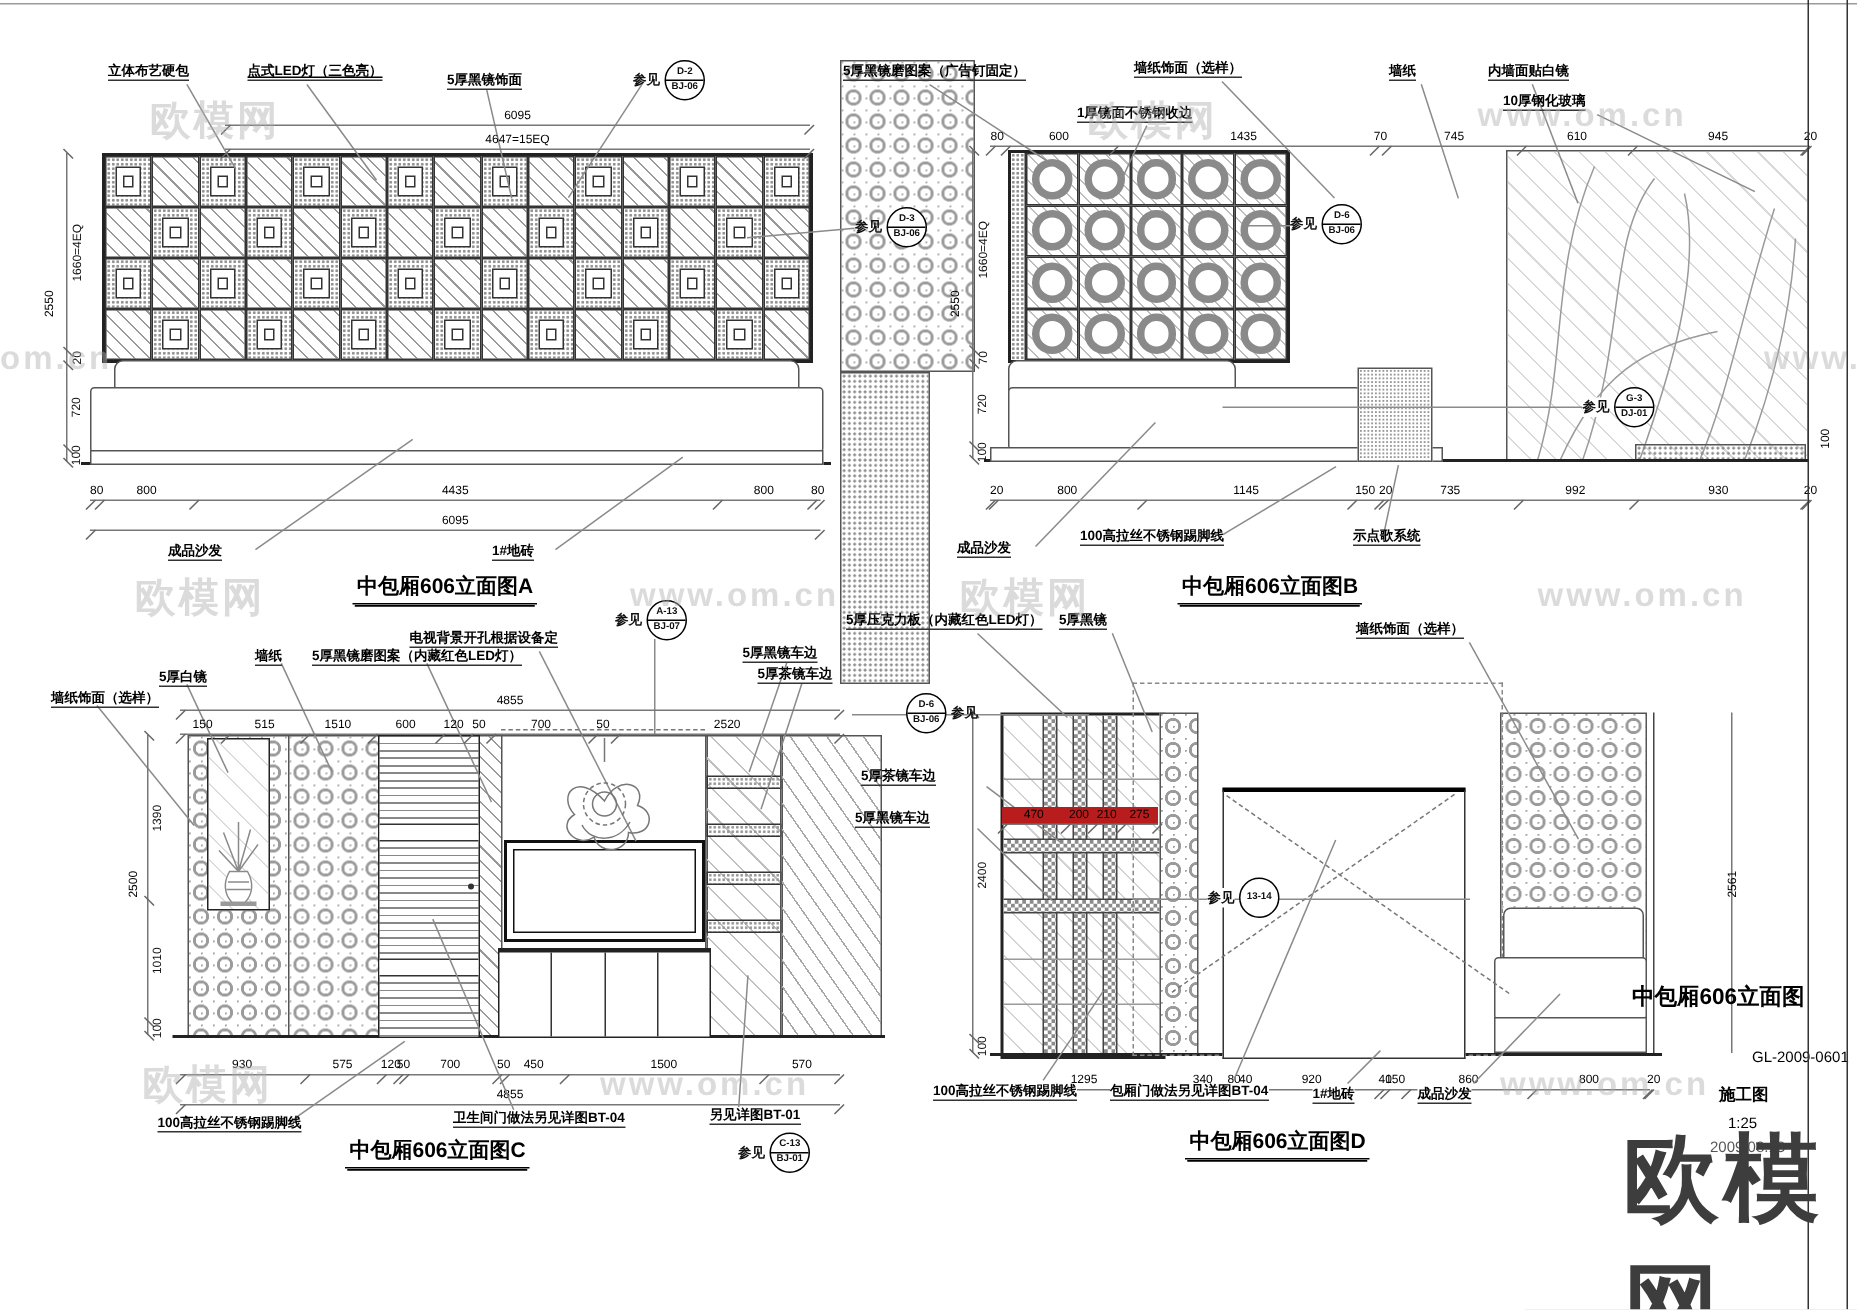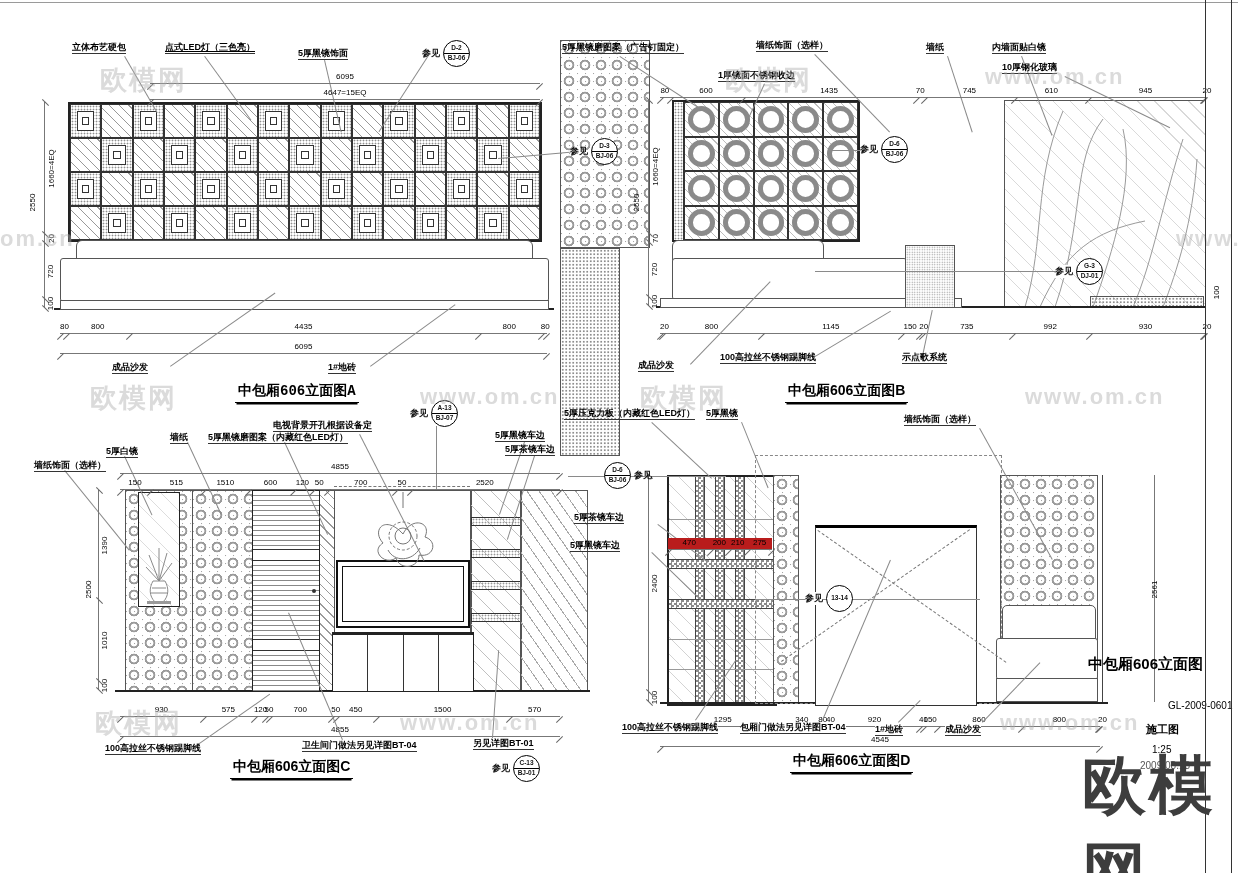--- a/index.html
+++ b/index.html
@@ -231,21 +231,21 @@
     </div>
     <div class="dimrow" style="left:30px;top:302px;width:487px;">
       <span>6095</span>
     </div>
 
     <div class="lbl" style="left:82px;top:322px;">成品沙发</div>
     <div class="lead" style="left:140px;top:326px;width:128px;transform:rotate(-35deg);"></div>
     <div class="lbl" style="left:298px;top:322px;">1#地砖</div>
     <div class="lead" style="left:340px;top:326px;width:105px;transform:rotate(-36deg);"></div>
 
-    <div class="etitle" style="left:205px;top:342px;font-family:Liberation Mono, monospace;">中包厢606立面图A</div>
+    <div class="etitle" style="left:205px;top:342px;">中包厢606立面图A</div>
   </div>
 
   <div class="abs" id="elevB" style="left:560px;top:40px;width:678px;height:372px;">
     <div class="lbl" style="left:2px;top:2px;">5厚黑镜磨图案（广告钉固定）</div>
     <div class="lbl" style="left:158px;top:30px;">1厚镜面不锈钢收边</div>
     <div class="lbl" style="left:196px;top:0;">墙纸饰面（选样）</div>
     <div class="lbl" style="left:366px;top:2px;">墙纸</div>
     <div class="lbl" style="left:432px;top:2px;">内墙面贴白镜</div>
     <div class="lbl" style="left:442px;top:22px;">10厚钢化玻璃</div>
     <div class="lead" style="left:60px;top:16px;width:108px;transform:rotate(33deg);"></div>
@@ -590,23 +590,20 @@
       <span style="flex:340">340</span>
       <span style="flex:80">80</span>
       <span style="flex:40">40</span>
       <span style="flex:920">920</span>
       <span style="flex:40">40</span>
       <span style="flex:150">150</span>
       <span style="flex:860">860</span>
       <span style="flex:800">800</span>
       <span style="flex:20">20</span>
     </div>
-    <div class="dimrow" style="left:100px;top:335px;width:440px;">
-      <span>4545</span>
-    </div>
 
     <div class="lbl" style="left:62px;top:322px;background:#fff;">100高拉丝不锈钢踢脚线</div>
     <div class="lead" style="left:135px;top:320px;width:72px;transform:rotate(-56deg);"></div>
     <div class="lbl" style="left:180px;top:322px;background:#fff;">包厢门做法另见详图BT-04</div>
     <div class="lead" style="left:262px;top:320px;width:174px;transform:rotate(-67deg);"></div>
     <div class="lbl" style="left:315px;top:324px;background:#fff;">1#地砖</div>
     <div class="lead" style="left:338px;top:322px;width:31px;transform:rotate(-45deg);"></div>
     <div class="lbl" style="left:385px;top:324px;background:#fff;">成品沙发</div>
     <div class="lead" style="left:422px;top:322px;width:83px;transform:rotate(-46deg);"></div>
 

